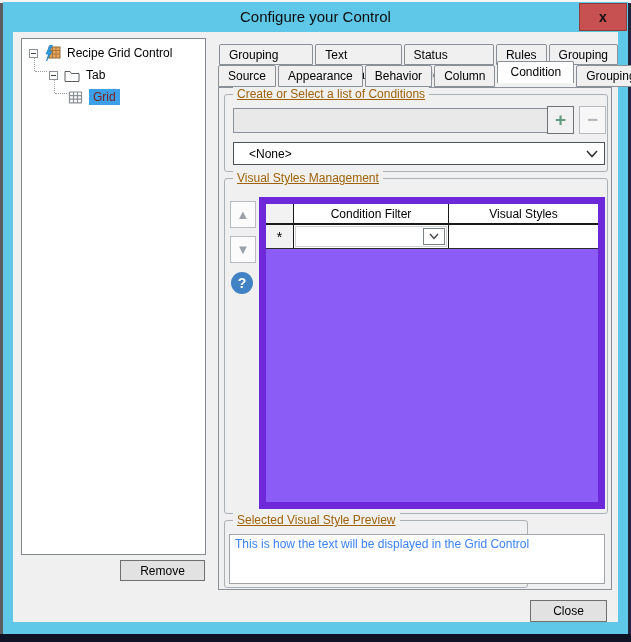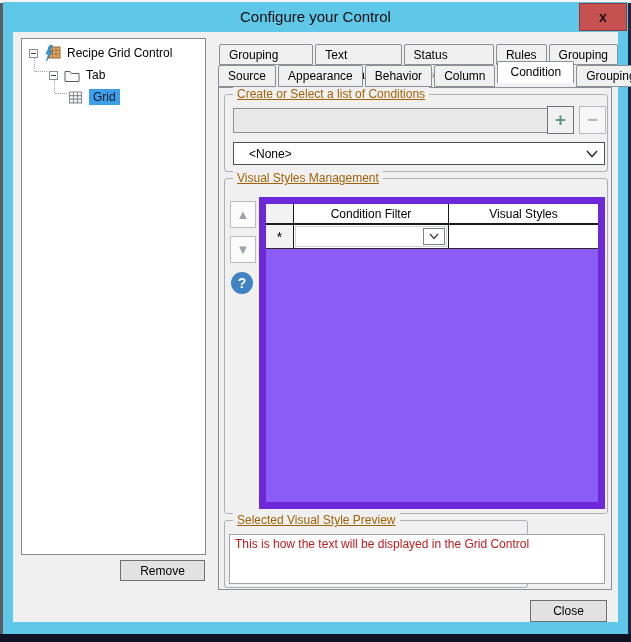--- a/index.html
+++ b/index.html
@@ -19,21 +19,21 @@
                text-align:center; line-height:26px; cursor:pointer; }
   #body { position:absolute; left:10px; top:30px; width:605px; height:590px; background:#f0f0f0; }
 
   
   #tree { position:absolute; left:8px; top:6px; width:185px; height:517px; background:#fff; border:1px solid #828790; }
   .tree-row { position:absolute; height:18px; display:flex; align-items:center; white-space:nowrap; }
   .expander { width:9px; height:9px; border:1px solid #8b9097; background:#fff; position:relative; flex:0 0 9px; }
   .expander::after { content:""; position:absolute; left:1px; right:1px; top:3px; height:1px; background:#444; }
   .tree-icon { margin-left:6px; display:inline-flex; }
   .tree-label { margin-left:6px; font-size:12px; color:#000; }
-  .tree-label.selected { background:#3ba0e8; color:#0f172a; padding:1px 4px; }
+  .tree-label.selected { background:#3ba0e8; color:#7f1d1d; padding:1px 4px; }
   .dotline-v { position:absolute; width:0; border-left:1px dotted #9aa0a6; }
   .dotline-h { position:absolute; height:0; border-top:1px dotted #9aa0a6; }
 
   
   .btn { background:#e2e2e2; border:1px solid #707070; font-size:12px; color:#000;
          display:flex; align-items:center; justify-content:center; cursor:pointer; }
   #add-btn { position:absolute; left:8px; top:528px; width:85px; height:21px; padding:0; }
   #add-btn .lbl { flex:1; text-align:center; }
   #add-btn .divider { width:1px; align-self:stretch; background:#9aa0a6; }
   #add-btn .caret { width:15px; font-size:7px; color:#333; }
@@ -86,21 +86,21 @@
   #vs-row { display:flex; height:24px; background:#fff; border-bottom:1px solid #2b2b2b; }
   #vs-row .col-rowhdr { display:flex; align-items:center; justify-content:center; font-size:14px; color:#000; }
   #vs-row .col-filter { display:flex; padding:1px; }
   #cell-combo { flex:1; display:flex; background:#fff; border:1px solid #cfd3d7; }
   #cell-combo .combo-text { flex:1; }
   #cell-combo .combo-btn { width:22px; margin:1px; border:1px solid #7d8287; display:flex;
                            align-items:center; justify-content:center; background:#fff; cursor:pointer; }
 
   #group-preview { left:211px; top:488px; width:304px; height:68px; }
   #preview-box { position:absolute; left:4px; top:13px; width:376px; height:50px; background:#fff;
-                 border:1px solid #a0a4a8; font-size:12px; padding:2px 5px; color:#b91c1c; }
+                 border:1px solid #a0a4a8; font-size:12px; padding:2px 5px; color:#3b82f6; }
 </style>
 </head>
 <body>
 
 <div id="stage">
   <div id="bg-top"></div>
   <div id="bg-left"></div>
   <div id="bg-bottom"></div>
 
   <div id="win">

